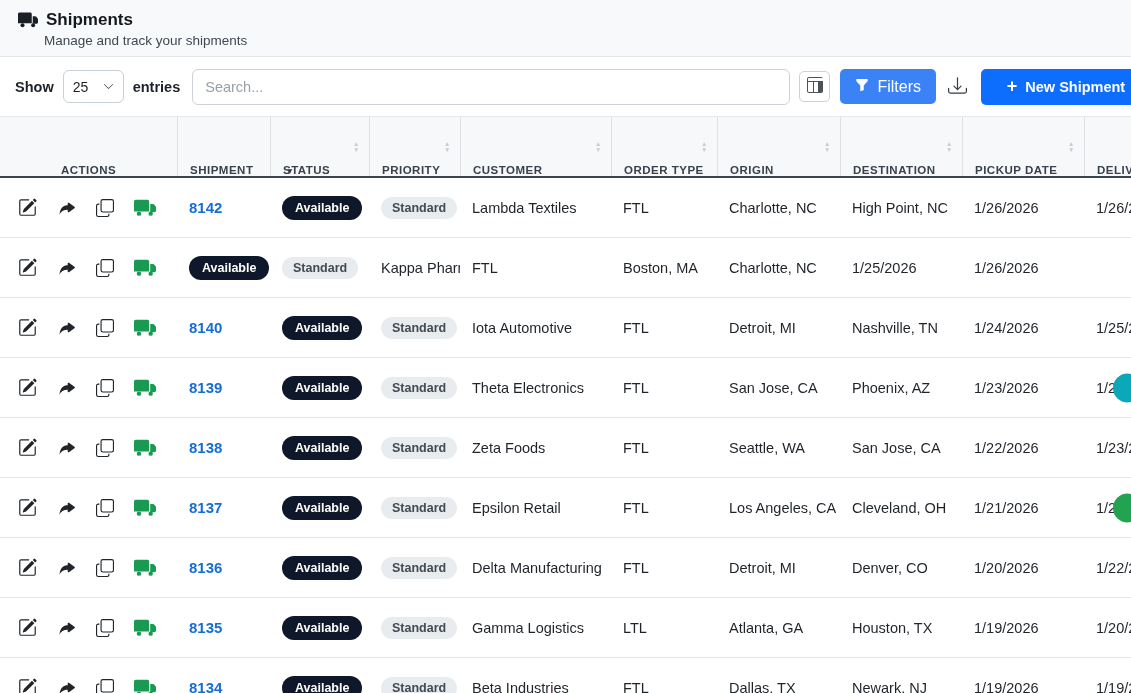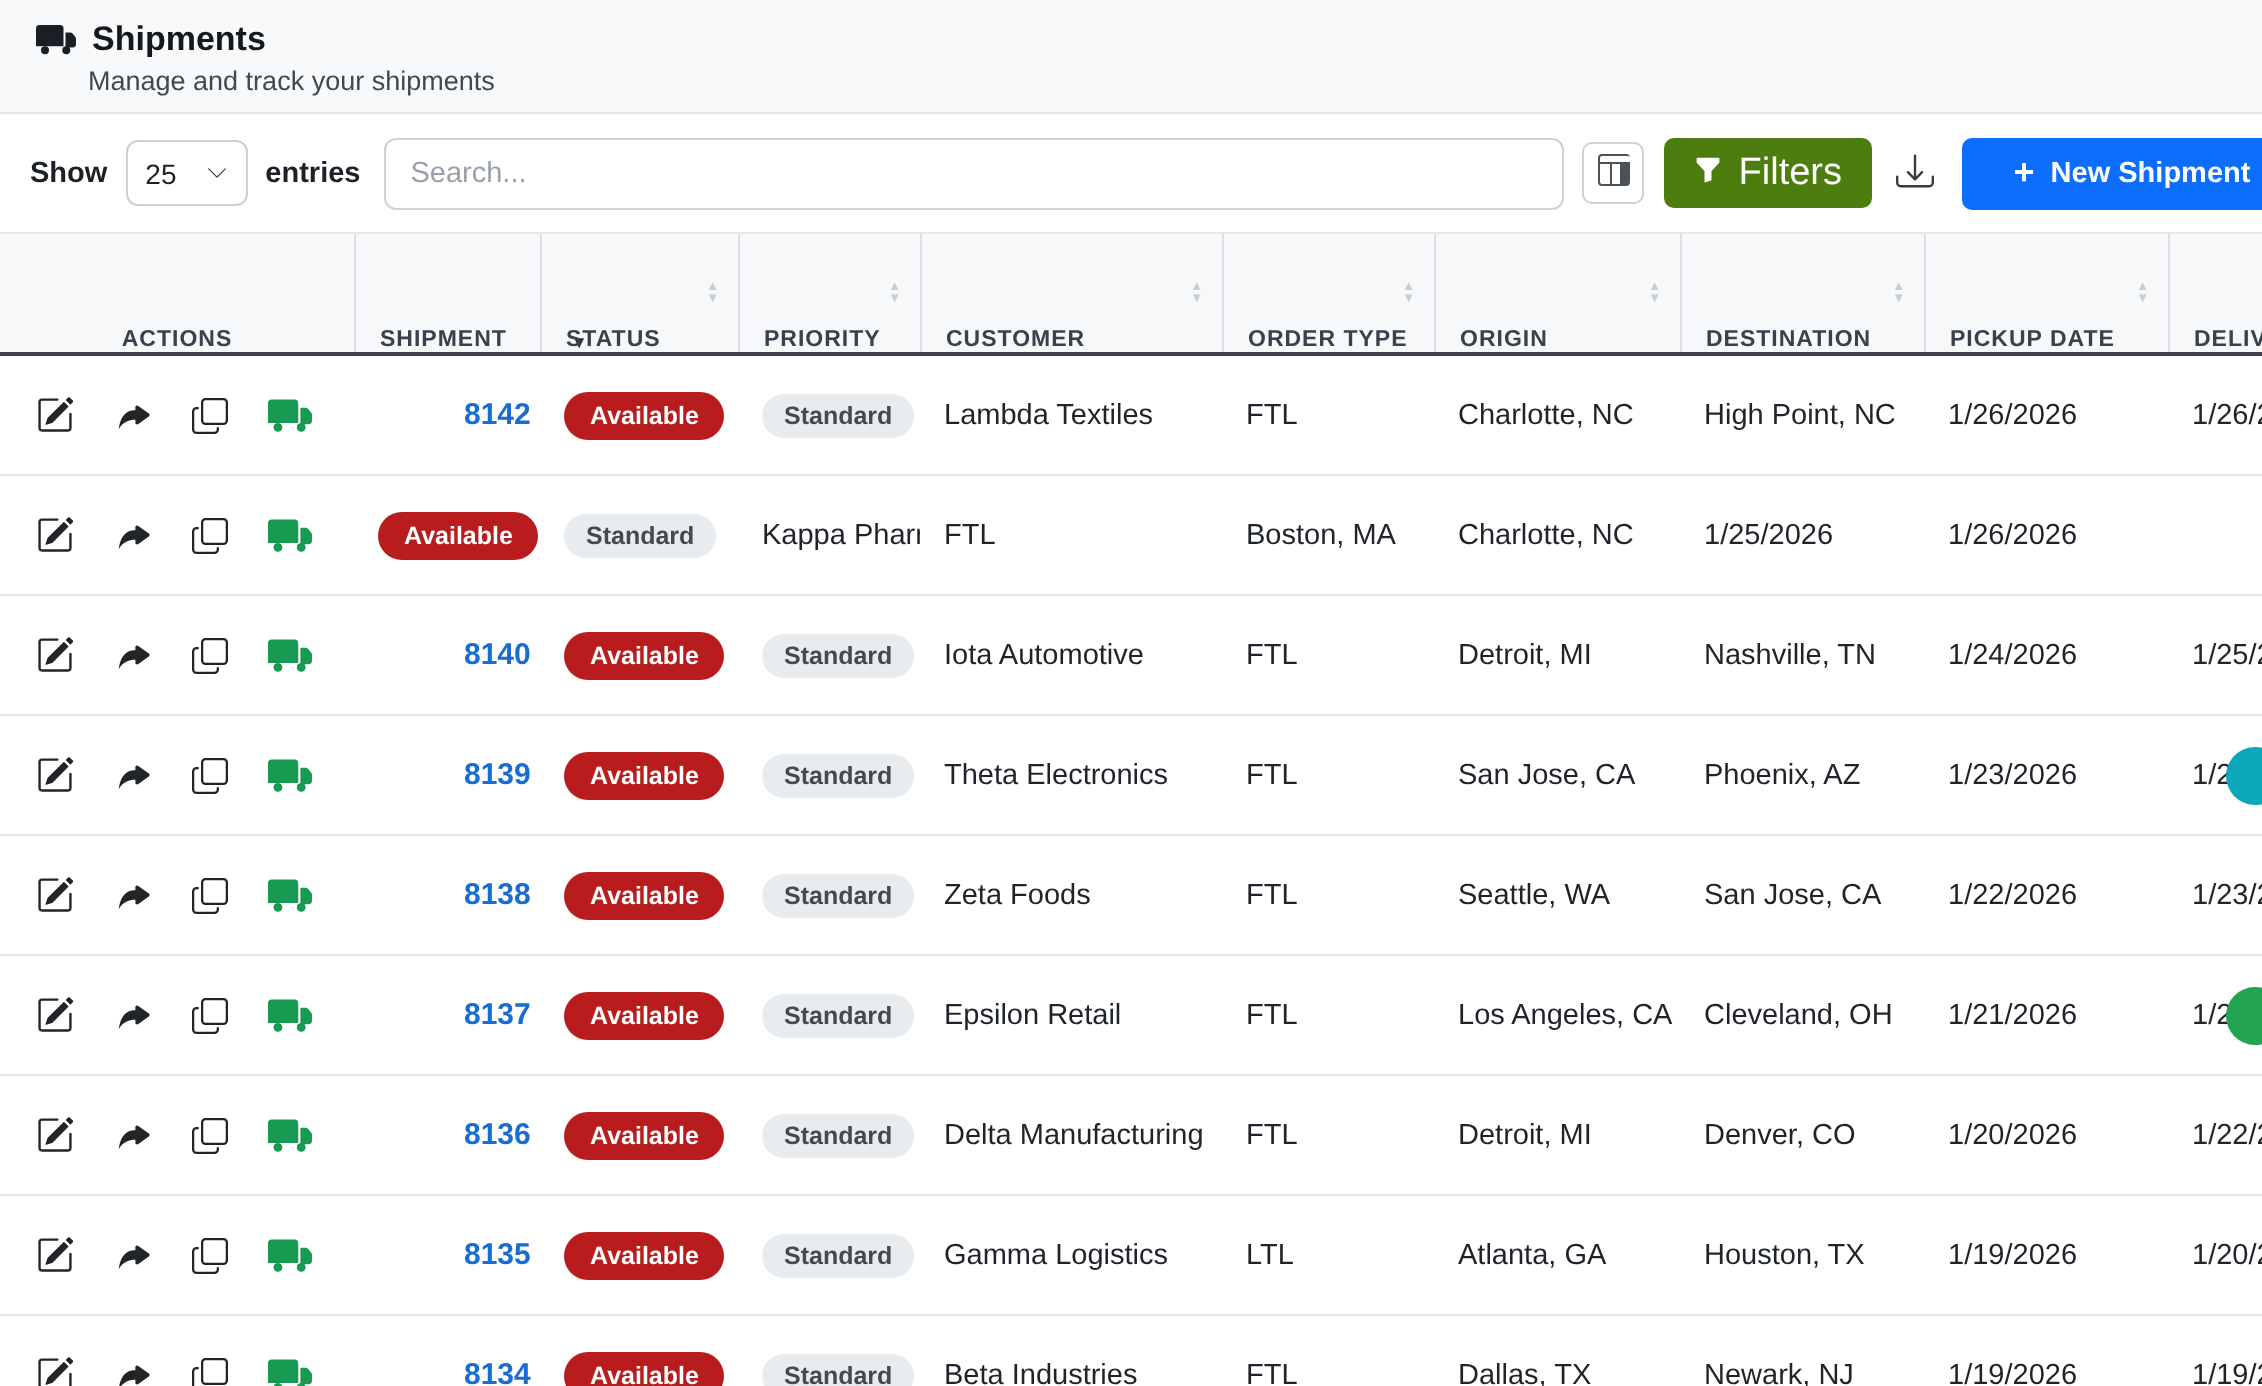--- a/index.html
+++ b/index.html
@@ -21,22 +21,22 @@
   .entries-label { margin-right:12px; }
   .page-size-select { flex:none; width:61px; height:33px; border:1px solid #c9d0d6; border-radius:6px; background:#fff;
     display:flex; align-items:center; justify-content:space-between; padding:0 9px; margin-right:9px;
     font-size:14px; color:#1c2127; cursor:pointer; }
   .chev { display:flex; color:#3c444c; }
   .search-input { flex:1; min-width:0; height:36px; border:1px solid #ccd2d8; border-radius:6px; padding:0 12px;
     font-size:14.5px; color:#1c2127; margin-right:9px; font-family:inherit; outline:none; }
   .search-input::placeholder { color:#98a1a9; }
   .colvis-btn { flex:none; width:31px; height:31px; border:1px solid #ccd2d8; border-radius:5px; background:#fff;
     display:flex; align-items:center; justify-content:center; color:#4a525a; margin-right:10px; cursor:pointer; }
-  .filters-btn { flex:none; height:35px; border:none; border-radius:5px; background:#4d7c0f; color:#fff;
-    display:flex; align-items:center; gap:8px; padding:8px 15px; font-size:19px; font-weight:500;
+  .filters-btn { flex:none; height:35px; border:none; border-radius:5px; background:#3b82f6; color:#fff;
+    display:flex; align-items:center; gap:8px; padding:8px 15px; font-size:16px; font-weight:500;
     margin-right:12px; cursor:pointer; font-family:inherit; }
   .download-btn { flex:none; border:none; background:none; color:#353c44; display:flex; margin-right:14px; cursor:pointer; }
   .new-shipment-btn { flex:none; width:170px; height:36px; margin-right:-20px; border:none; border-radius:5px;
     background:#0d6efd; color:#fff; display:flex; align-items:center; justify-content:center; gap:8px;
     font-size:14.5px; font-weight:600; cursor:pointer; font-family:inherit; }
   .plus { font-size:18px; font-weight:600; line-height:1; margin-top:-2px; }
 
   
   .tr-grid { display:grid; grid-template-columns:177px 93px 99px 91px 151px 106px 123px 122px 122px 140px; }
   .thead { height:62px; background:#f7f8fa; border-top:1px solid #e6e9ec; border-bottom:2px solid #3d444b; }
@@ -47,22 +47,22 @@
   .sort-active { font-size:8.5px; color:#2b3137; margin-left:5px; }
   .carets { position:absolute; right:9px; top:50%; transform:translateY(-50%); display:flex; flex-direction:column;
     align-items:center; line-height:1; }
   .carets span { font-size:6.5px; color:#c6cdd4; height:6px; }
 
   .tr { position:relative; height:60px; border-bottom:1px solid #e3e6ea; background:#fff; }
   .td { display:flex; align-items:center; padding:0 12px; font-size:14.5px; color:#1f242a; overflow:hidden; white-space:nowrap; }
   .td-actions { gap:20px; padding-left:18px; }
   .act-icon { display:flex; color:#212529; cursor:pointer; }
   .act-icon.truck { color:#189a52; }
-  .ship-link { color:#166dd3; font-weight:700; font-size:15px; text-decoration:none; cursor:pointer;margin-left:43px; }
-  .badge-available { background:#b91c1c; color:#fff; font-size:12.5px; font-weight:600; padding:5px 13px; border-radius:13px; }
+  .ship-link { color:#166dd3; font-weight:700; font-size:15px; text-decoration:none; cursor:pointer; }
+  .badge-available { background:#0f172a; color:#fff; font-size:12.5px; font-weight:600; padding:5px 13px; border-radius:13px; }
   .badge-standard { background:#e9ecef; color:#424a52; font-size:12.5px; font-weight:600; padding:4px 11px; border-radius:11px; }
   .edge-badge { position:absolute; left:1113px; top:50%; transform:translateY(-50%); width:29px; height:29px; border-radius:50%; }
 </style>
 </head>
 <body>
 
 <div class="app">
 
   <header class="page-header">
     <div class="title-row">

